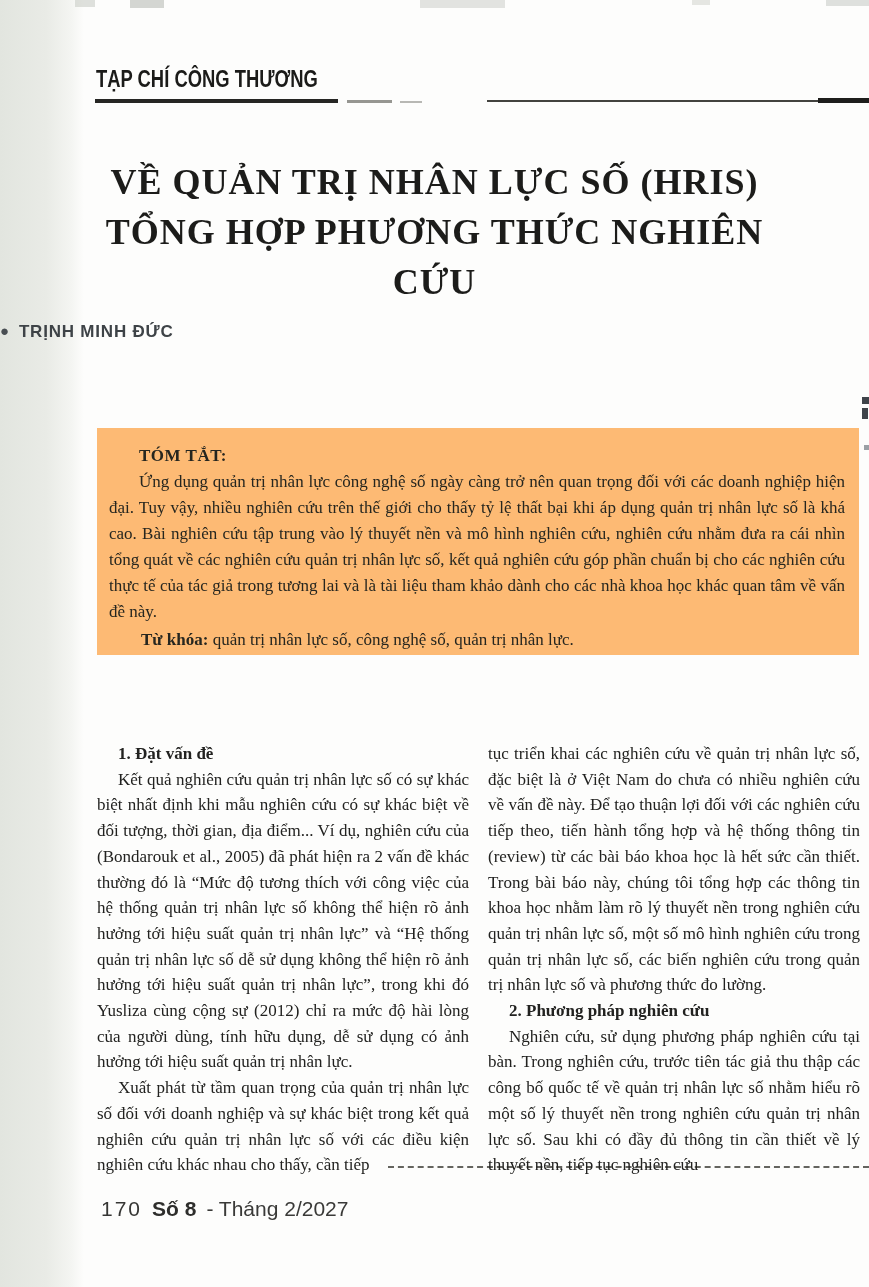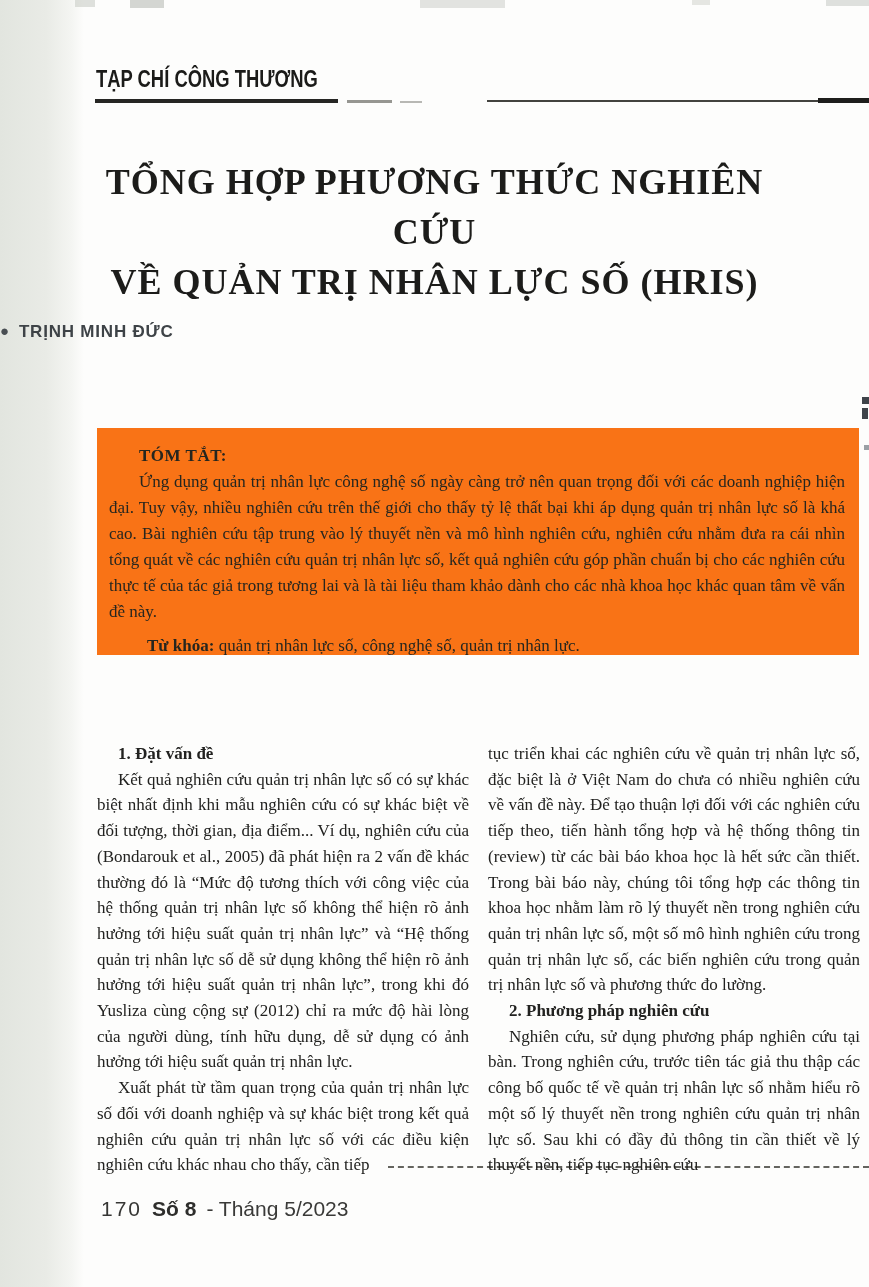--- a/index.html
+++ b/index.html
@@ -56,27 +56,27 @@
   .author {
     position:absolute; left:0; top:322px; width:869px; text-align:left;
     font-family:"Liberation Sans", sans-serif; font-weight:bold;
     font-size:17px; color:#3e4347; letter-spacing:.8px;
   }
   .author .bullet { display:inline-block; margin-right:9px; color:#494e53; font-size:15px; transform:translateY(-1px); }
 
   
   .abstract {
     position:absolute; left:97px; top:428px; width:762px; height:227px;
-    background:#f97316; box-sizing:border-box;
+    background:#fdba74; box-sizing:border-box;
     padding:15px 14px 0 12px;
     font-size:17px; line-height:26px; color:#26261f; text-align:justify;
   }
   .abstract .heading { font-weight:bold; text-indent:30px; letter-spacing:.5px; }
   .abstract .body-text { text-indent:30px; margin:0; }
-  .abstract .keywords { text-indent:30px; margin:8px; }
+  .abstract .keywords { text-indent:30px; margin:2px; }
   .abstract .kw-label { font-weight:bold; }
 
   
   .columns {
     position:absolute; left:97px; top:741px; width:763px;
     display:flex; gap:19px;
     font-size:17px; line-height:25.7px; color:#222220; text-align:justify;
   }
   .col { width:372px; }
   .sec-heading { font-weight:bold; text-indent:21px; margin:0; }
@@ -110,22 +110,22 @@
   <div class="tick t3"></div>
 
   <div class="journal-header">TẠP CHÍ CÔNG THƯƠNG</div>
   <div class="rule r1"></div>
   <div class="rule r2"></div>
   <div class="rule r3"></div>
   <div class="rule r4"></div>
   <div class="rule r5"></div>
 
   <div class="title">
+    <div>VỀ QUẢN TRỊ NHÂN LỰC SỐ (HRIS)</div>
     <div>TỔNG HỢP PHƯƠNG THỨC NGHIÊN CỨU</div>
-    <div>VỀ QUẢN TRỊ NHÂN LỰC SỐ (HRIS)</div>
   </div>
 
   <div class="author">
     <span class="bullet">●</span><span>TRỊNH MINH ĐỨC</span>
   </div>
 
   <div class="abstract">
     <div class="heading">TÓM TẮT:</div>
     <p class="body-text">Ứng dụng quản trị nhân lực công nghệ số ngày càng trở nên quan trọng đối với các doanh nghiệp hiện đại. Tuy vậy, nhiều nghiên cứu trên thế giới cho thấy tỷ lệ thất bại khi áp dụng quản trị nhân lực số là khá cao. Bài nghiên cứu tập trung vào lý thuyết nền và mô hình nghiên cứu, nghiên cứu nhằm đưa ra cái nhìn tổng quát về các nghiên cứu quản trị nhân lực số, kết quả nghiên cứu góp phần chuẩn bị cho các nghiên cứu thực tế của tác giả trong tương lai và là tài liệu tham khảo dành cho các nhà khoa học khác quan tâm về vấn đề này.</p>
     <p class="keywords"><span class="kw-label">Từ khóa:</span><span> quản trị nhân lực số, công nghệ số, quản trị nhân lực.</span></p>
@@ -140,16 +140,16 @@
     <div class="col">
       <p class="no-indent">tục triển khai các nghiên cứu về quản trị nhân lực số, đặc biệt là ở Việt Nam do chưa có nhiều nghiên cứu về vấn đề này. Để tạo thuận lợi đối với các nghiên cứu tiếp theo, tiến hành tổng hợp và hệ thống thông tin (review) từ các bài báo khoa học là hết sức cần thiết. Trong bài báo này, chúng tôi tổng hợp các thông tin khoa học nhằm làm rõ lý thuyết nền trong nghiên cứu quản trị nhân lực số, một số mô hình nghiên cứu trong quản trị nhân lực số, các biến nghiên cứu trong quản trị nhân lực số và phương thức đo lường.</p>
       <p class="sec-heading">2. Phương pháp nghiên cứu</p>
       <p>Nghiên cứu, sử dụng phương pháp nghiên cứu tại bàn. Trong nghiên cứu, trước tiên tác giả thu thập các công bố quốc tế về quản trị nhân lực số nhằm hiểu rõ một số lý thuyết nền trong nghiên cứu quản trị nhân lực số. Sau khi có đầy đủ thông tin cần thiết về lý thuyết nền, tiếp tục nghiên cứu</p>
     </div>
   </div>
 
   <div class="footer">
     <span class="pagenum">170</span>
     <span class="issue">Số 8</span>
-    <span class="date">- Tháng 5/2023</span>
+    <span class="date">- Tháng 2/2027</span>
   </div>
 
 </div>
 
 </body></html>

